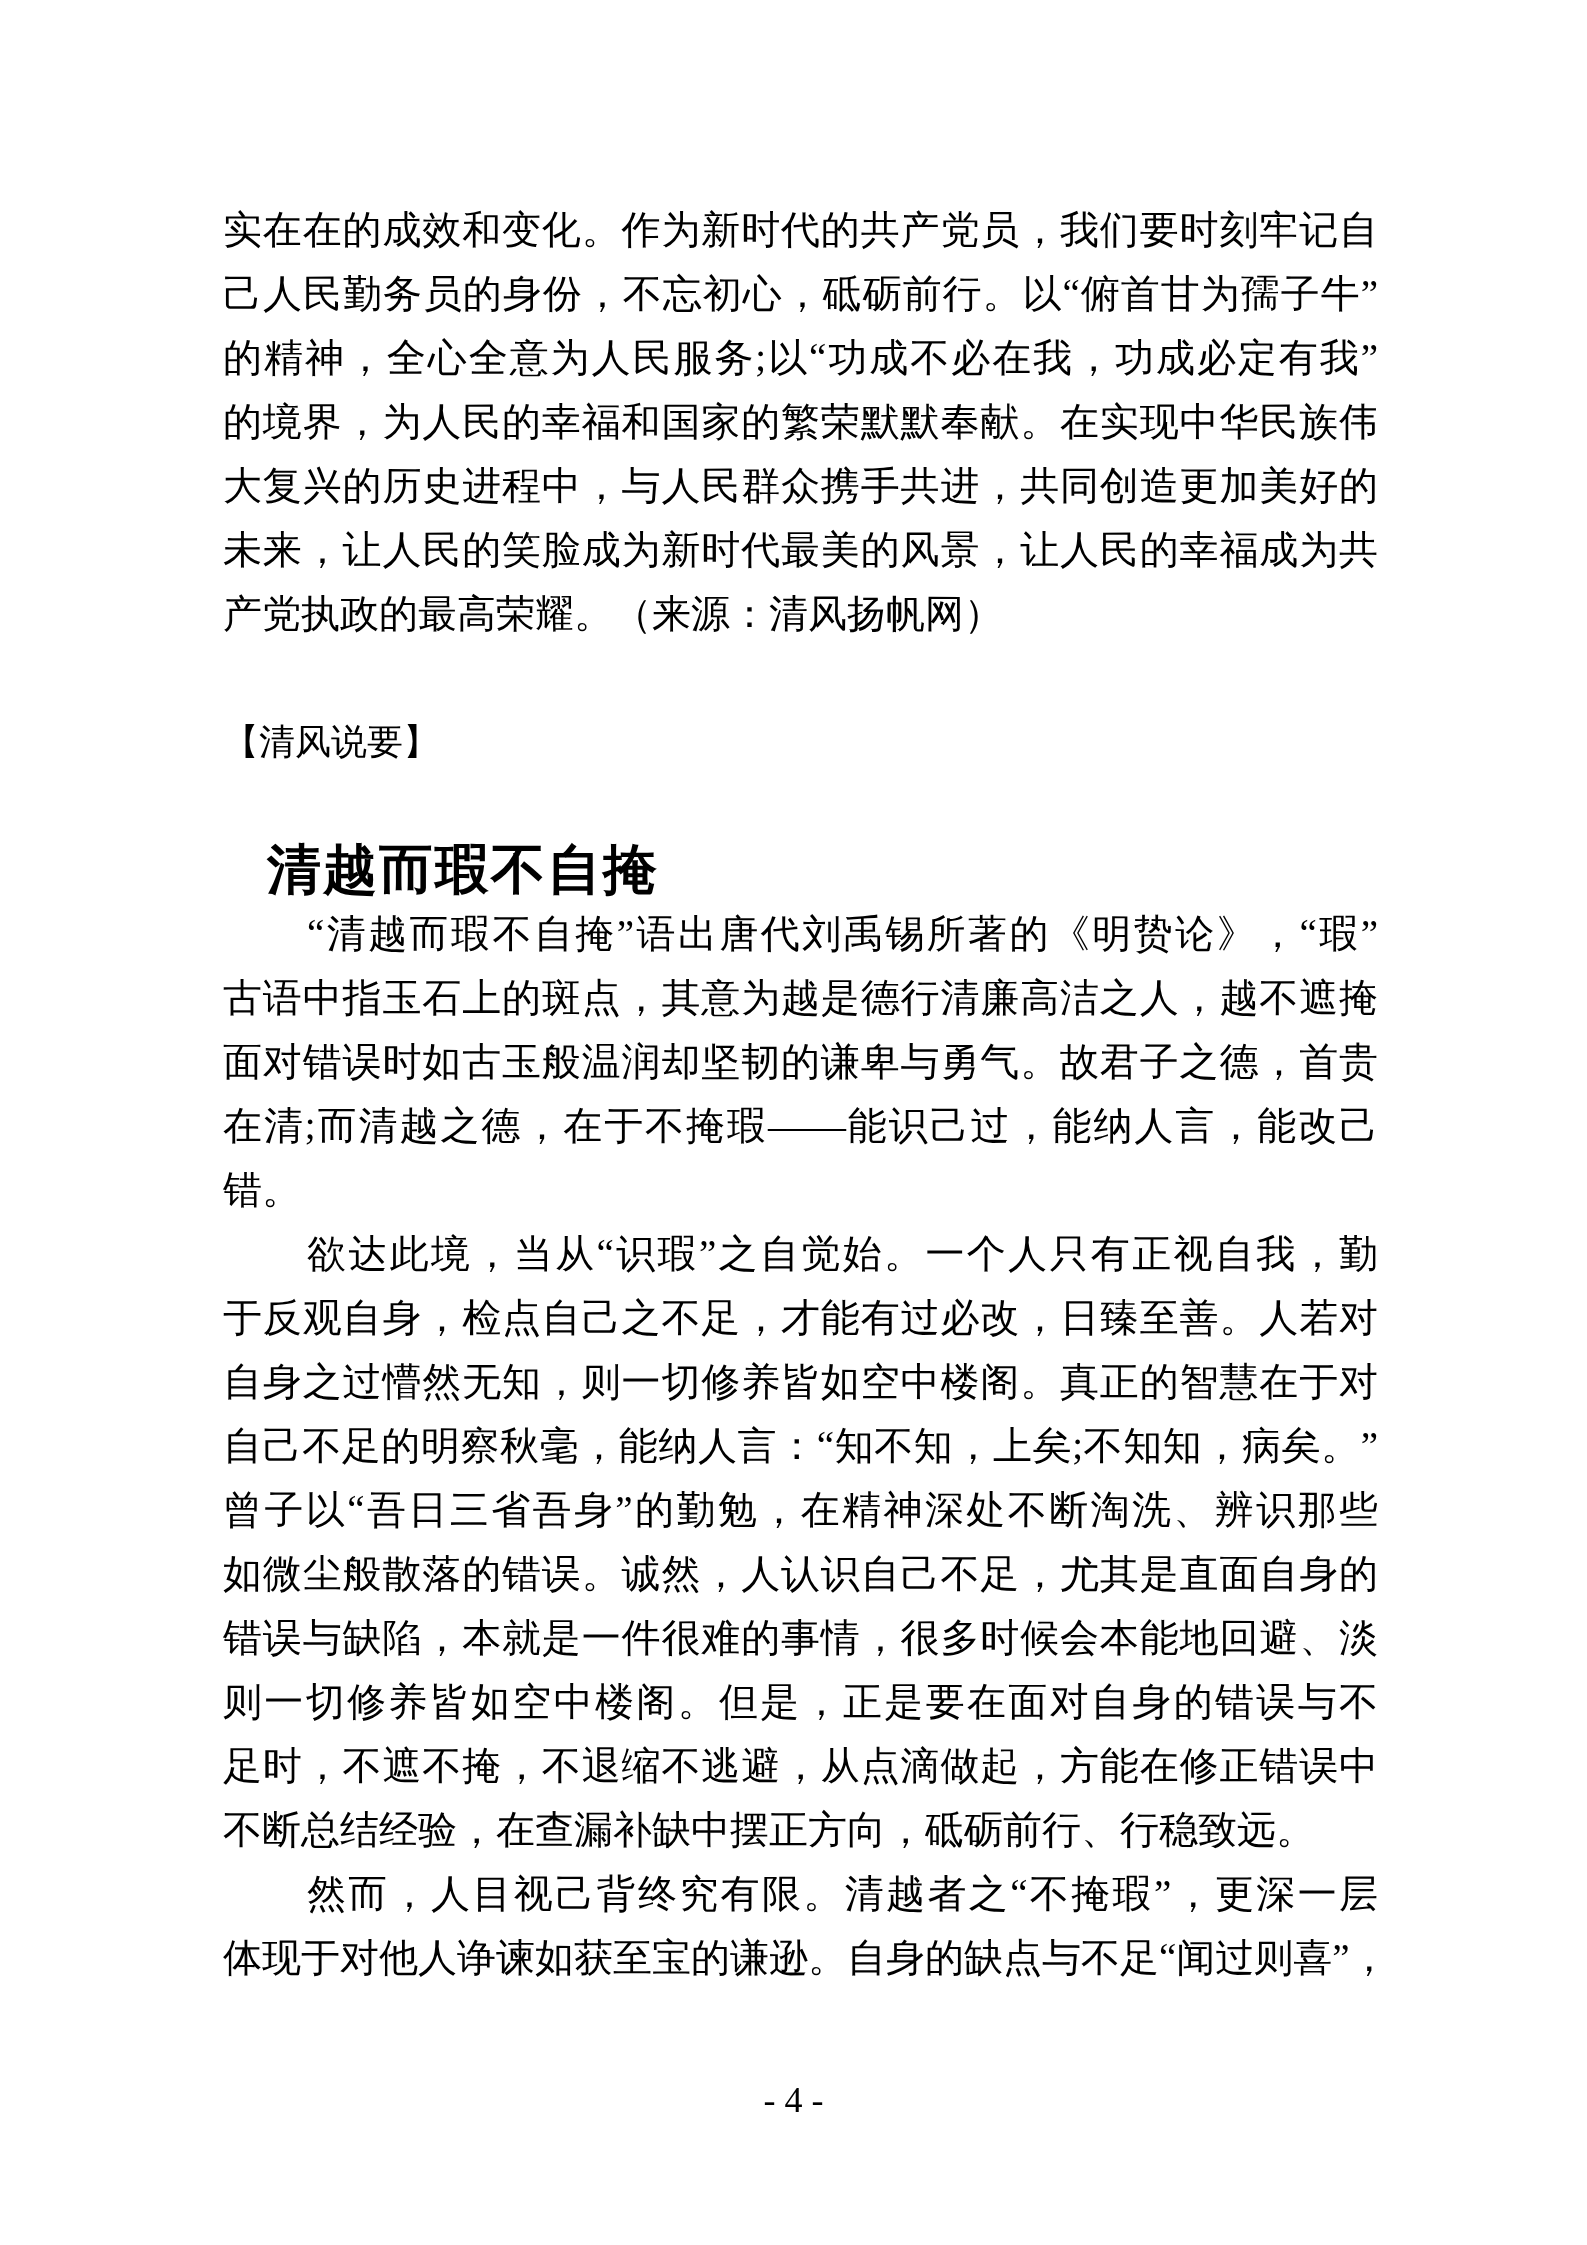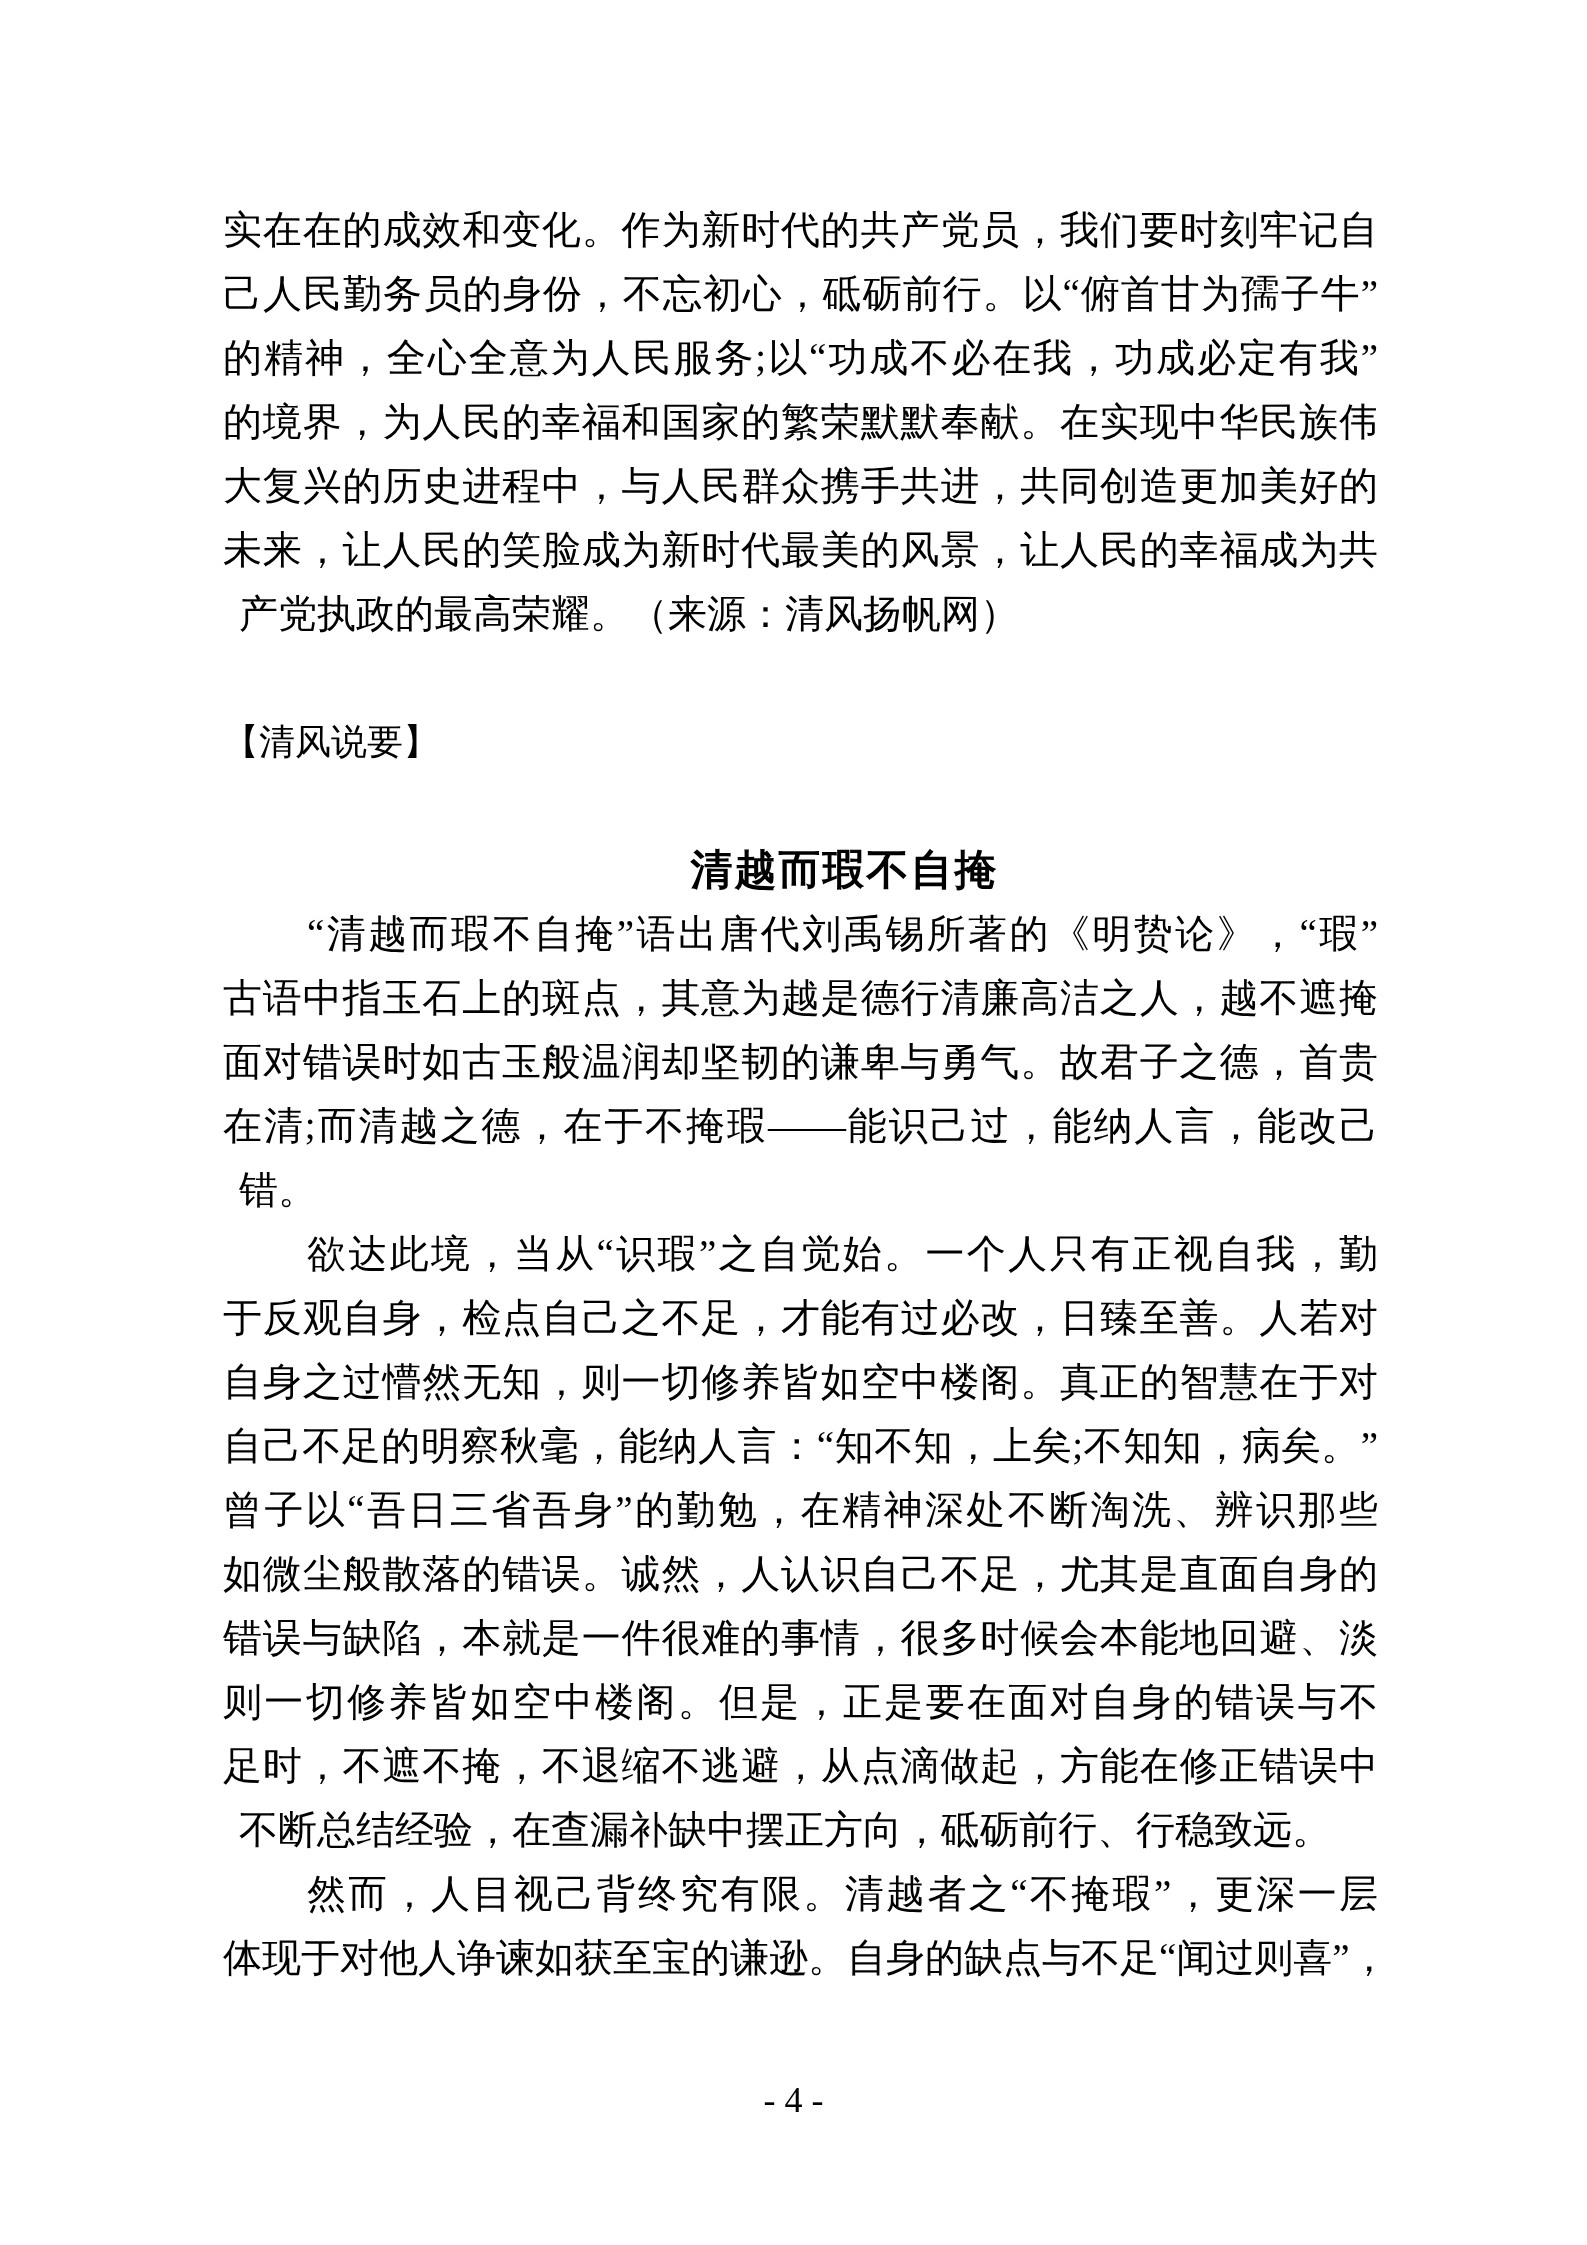--- a/index.html
+++ b/index.html
@@ -20,35 +20,34 @@
   }
   .para { }
   .line {
     height: 64px;
     line-height: 64px;
     font-size: 39px;
     white-space: nowrap;
     text-align: justify;
     text-align-last: justify;
   }
-  .line.last-left { text-align-last: left; margin-left: 16px; }
+  .line.last-left { text-align-last: left; }
   .line.indent-first { padding-left: 84px; }
   .spacer { height: 64px; }
   .section-header-line {
     height: 64px;
     line-height: 64px;
     font-size: 36px;
     white-space: nowrap;
   }
   .title-line {
     height: 64px;
     line-height: 64px;
-    font-size: 42px;
+    font-size: 54px;
     font-weight: bold;
-    text-align: center;
     position: relative;
     left: 44px;
     letter-spacing: 2px;
   }
   .footer {
     position: absolute;
     top: 2078px;
     left: 0;
     width: 100%;
     text-align: center;

